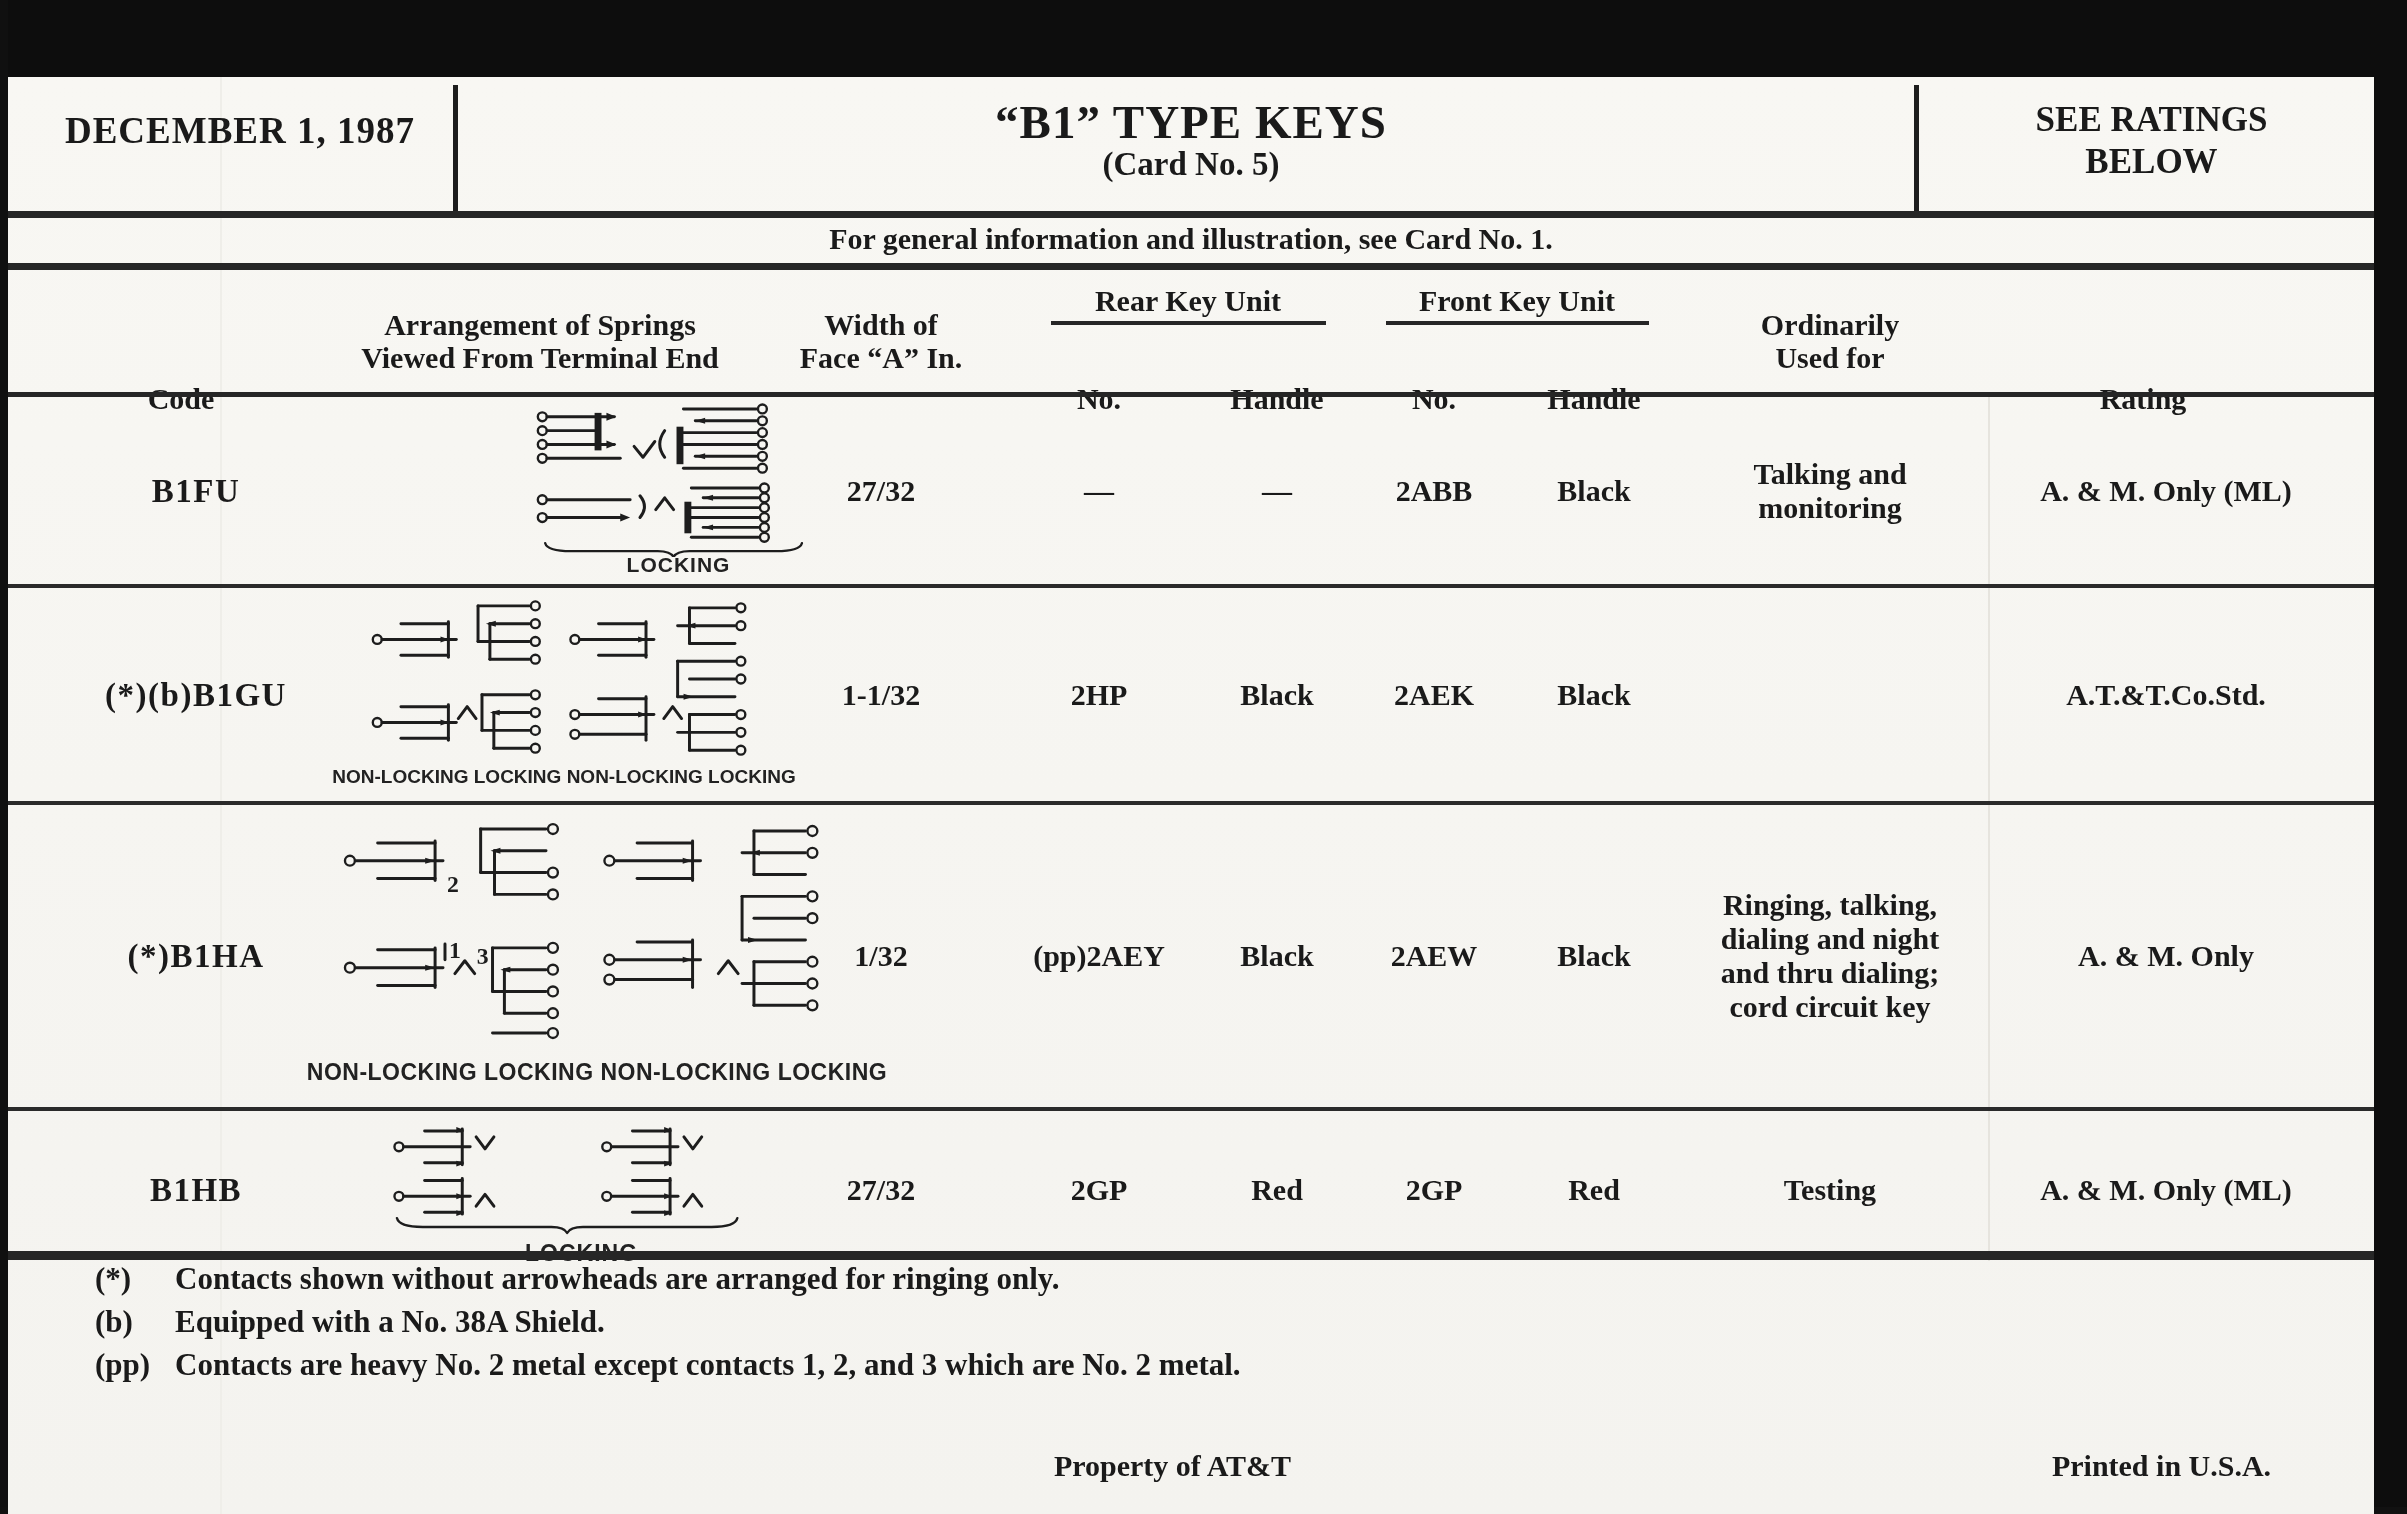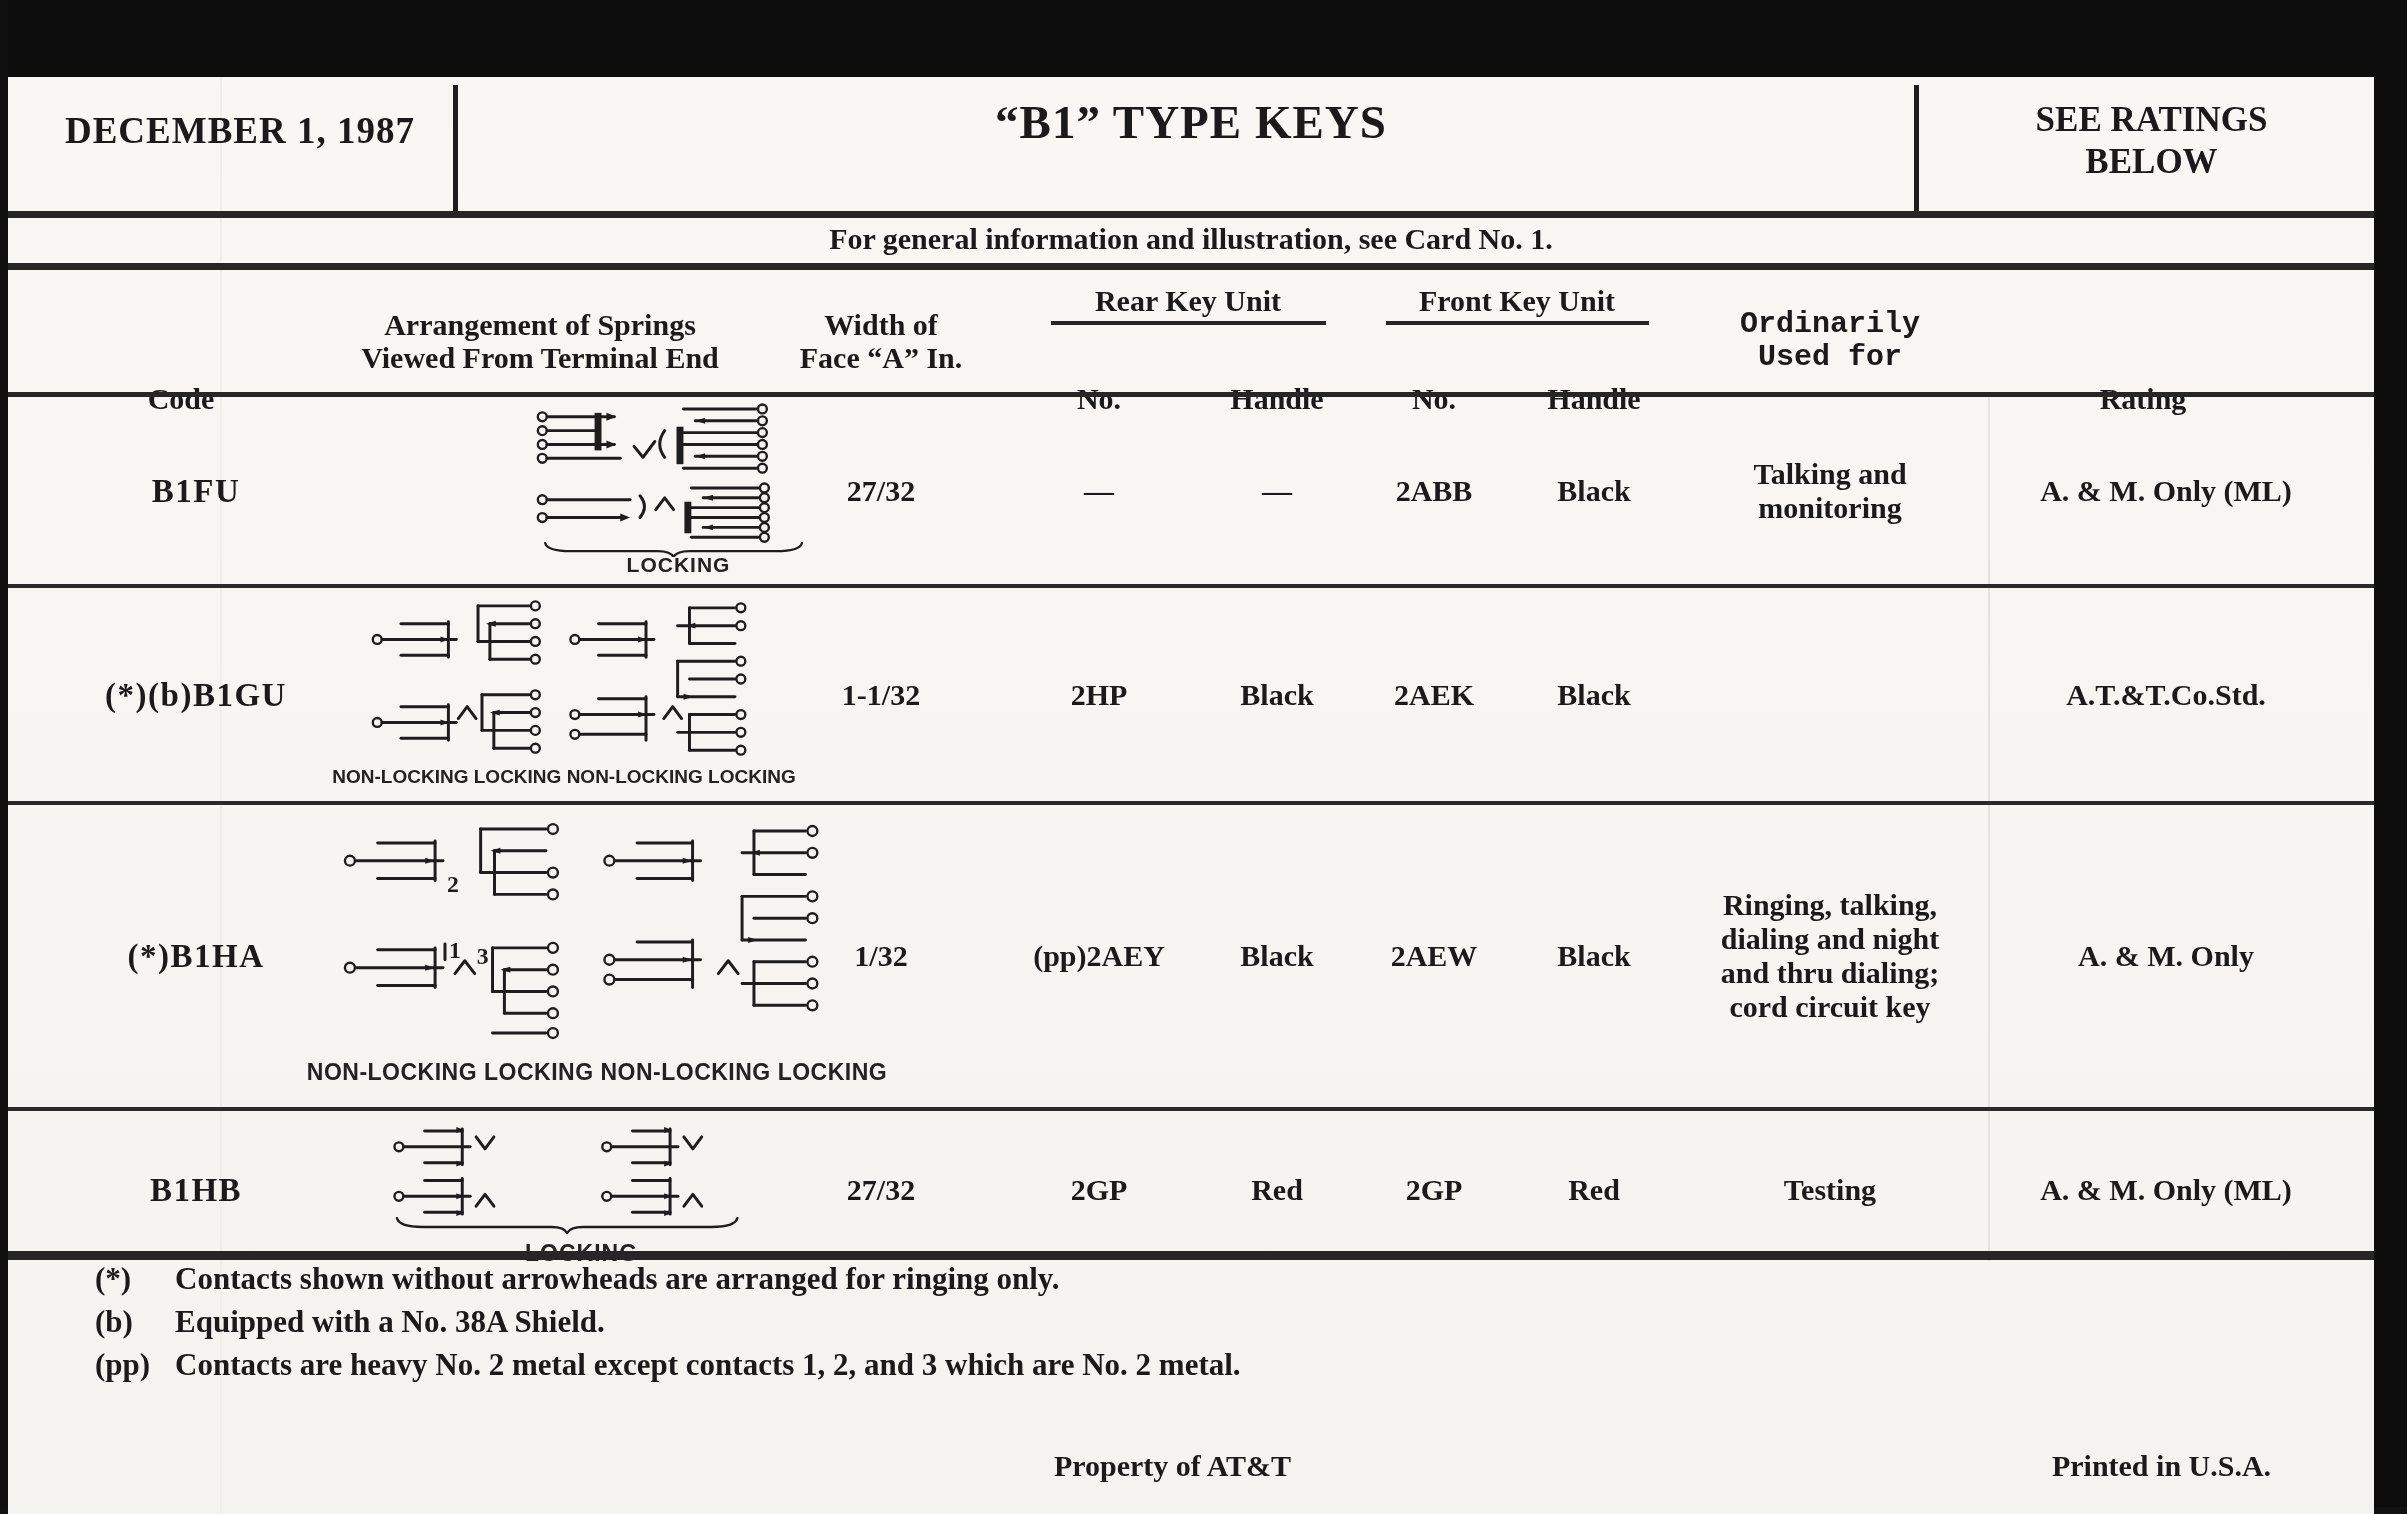--- a/index.html
+++ b/index.html
@@ -46,21 +46,21 @@
     font-size:30px;font-weight:700;}
   .ch{position:absolute;transform:translateX(-50%);text-align:center;white-space:nowrap;}
   .ch-group{top:14px;}
   .g-rear{left:1180px;} .g-front{left:1509px;}
   .g-underline{position:absolute;top:51px;height:4px;background:#262626;}
   .gu-rear{left:1043px;width:275px;} .gu-front{left:1378px;width:263px;}
   .ch-two{top:38px;line-height:33px;}
   .ch-one{top:70px;margin-top:42px;}
   .p-code{left:173px;} .p-arr{left:532px;} .p-width{left:873px;}
   .p-rno{left:1091px;} .p-rh{left:1269px;} .p-fno{left:1426px;} .p-fh{left:1586px;}
-  .p-used{left:1822px;font-family:Liberation Mono, monospace;} .p-rating{left:2135px;}
+  .p-used{left:1822px;} .p-rating{left:2135px;}
 
   
   .tbody{position:absolute;left:0;top:320px;width:2366px;}
   .row{position:relative;width:2366px;font-size:30px;font-weight:700;}
   .row+.row{border-top:4px solid #2a2a2a;}
   .r1{height:187px;} .r2{height:213px;} .r3{height:302px;} .r4{height:157px;}
   .cell{position:absolute;top:50%;transform:translate(-50%,-50%);
     text-align:center;white-space:nowrap;}
   .c-code{left:188px;font-size:33px;letter-spacing:1.5px;}
   .c-width{left:873px;} .c-rno{left:1091px;} .c-rh{left:1269px;}
@@ -104,20 +104,21 @@
 <div class="band-left"></div>
 <div class="band-right"></div>
 <div class="band-bottom"></div>
 
 <div class="card">
   <div class="scan-vert"></div>
 
   <div class="h-date">DECEMBER 1, 1987</div>
   <div class="vdiv vdiv-1"></div>
   <div class="h-title">“B1” TYPE KEYS</div>
+  <div class="h-sub">(Card No. 5)</div>
   <div class="vdiv vdiv-2"></div>
   <div class="h-ratings">SEE RATINGS BELOW</div>
 
   <div class="rule rule-a"></div>
   <div class="info-line">For general information and illustration, see Card No. 1.</div>
   <div class="rule rule-b"></div>
 
   <div class="colhead">
     <div class="ch ch-group g-rear">Rear Key Unit</div>
     <div class="g-underline gu-rear"></div>

